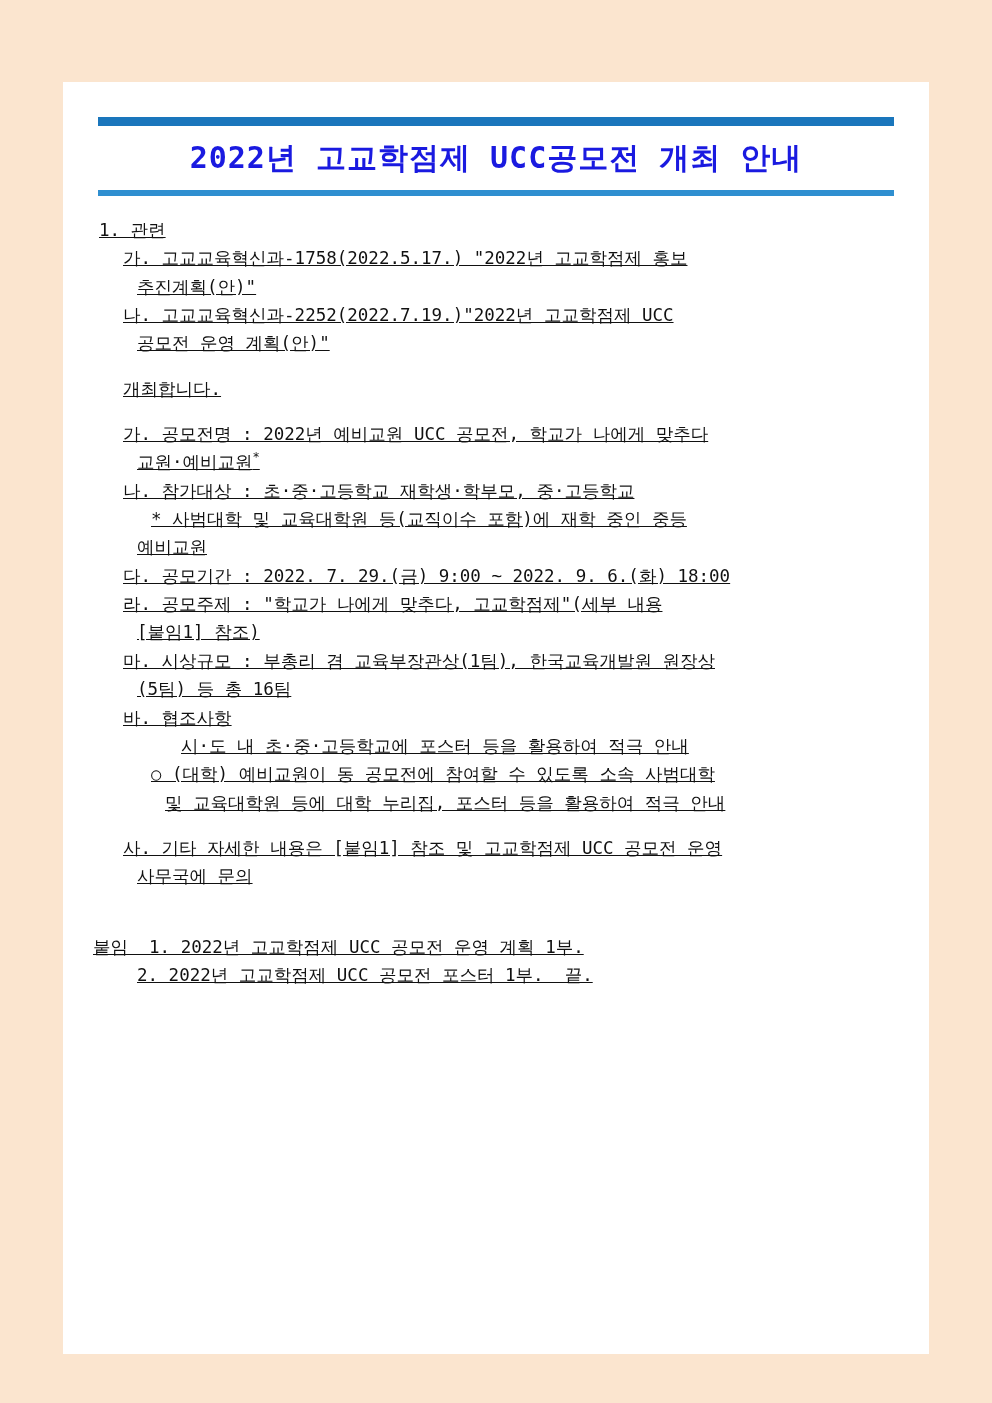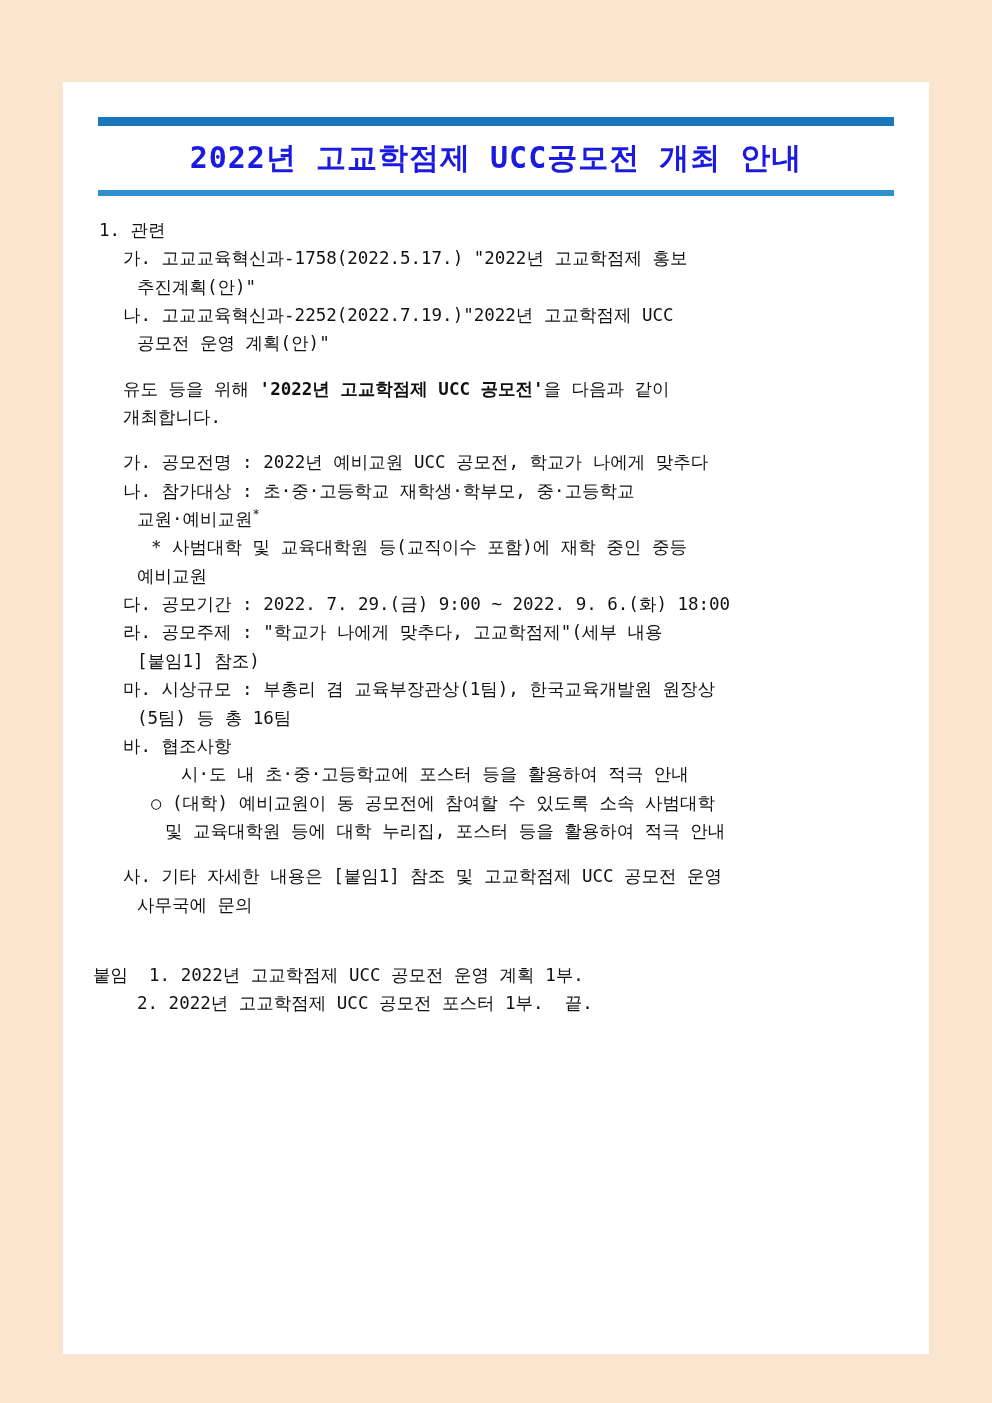--- a/index.html
+++ b/index.html
@@ -44,20 +44,21 @@
     padding: 12px 0 10px 0;
     font-family: "DejaVu Sans Mono", monospace;
     white-space: nowrap;
   }
   .body {
     margin: 20px 30px 0 30px;
     color: #111;
     font-size: 17.5px;
     line-height: 1.62;
     font-family: "DejaVu Sans Mono", monospace;
+    text-decoration: underline;
   }
   .ln {
     white-space: pre;
   }
   .blank {
     height: 17px;
   }
   .blank-lg {
     height: 42px;
   }
@@ -85,28 +86,27 @@
   <div class="body">
 
     <div class="ln i1">1. 관련</div>
     <div class="ln i2">가. 고교교육혁신과-1758(2022.5.17.) "2022년 고교학점제 홍보</div>
     <div class="ln i3">추진계획(안)"</div>
     <div class="ln i2">나. 고교교육혁신과-2252(2022.7.19.)"2022년 고교학점제 UCC</div>
     <div class="ln i3">공모전 운영 계획(안)"</div>
 
     <div class="blank"></div>
 
-    <div class="ln i2"><span>유도 등을 위해 </span><span class="strong">'2022년 고교학점제 UCC 공모전'</span><span>을 다음과 같이</span></div>
     <div class="ln i2">개최합니다.</div>
 
     <div class="blank"></div>
 
     <div class="ln i2">가. 공모전명 : 2022년 예비교원 UCC 공모전, 학교가 나에게 맞추다</div>
+    <div class="ln i3"><span>교원·예비교원</span><span class="sup">*</span></div>
     <div class="ln i2">나. 참가대상 : 초·중·고등학교 재학생·학부모, 중·고등학교</div>
-    <div class="ln i3"><span>교원·예비교원</span><span class="sup">*</span></div>
     <div class="ln i4">* 사범대학 및 교육대학원 등(교직이수 포함)에 재학 중인 중등</div>
     <div class="ln i3">예비교원</div>
     <div class="ln i2">다. 공모기간 : 2022. 7. 29.(금) 9:00 ~ 2022. 9. 6.(화) 18:00</div>
     <div class="ln i2">라. 공모주제 : "학교가 나에게 맞추다, 고교학점제"(세부 내용</div>
     <div class="ln i3">[붙임1] 참조)</div>
     <div class="ln i2">마. 시상규모 : 부총리 겸 교육부장관상(1팀), 한국교육개발원 원장상</div>
     <div class="ln i3">(5팀) 등 총 16팀</div>
     <div class="ln i2">바. 협조사항</div>
     <div class="ln i6">시·도 내 초·중·고등학교에 포스터 등을 활용하여 적극 안내</div>
     <div class="ln i4">○ (대학) 예비교원이 동 공모전에 참여할 수 있도록 소속 사범대학</div>

